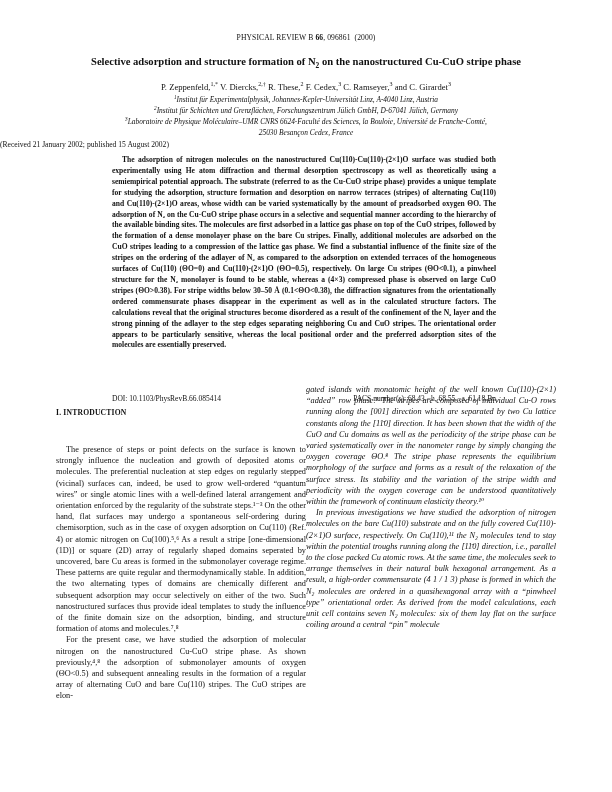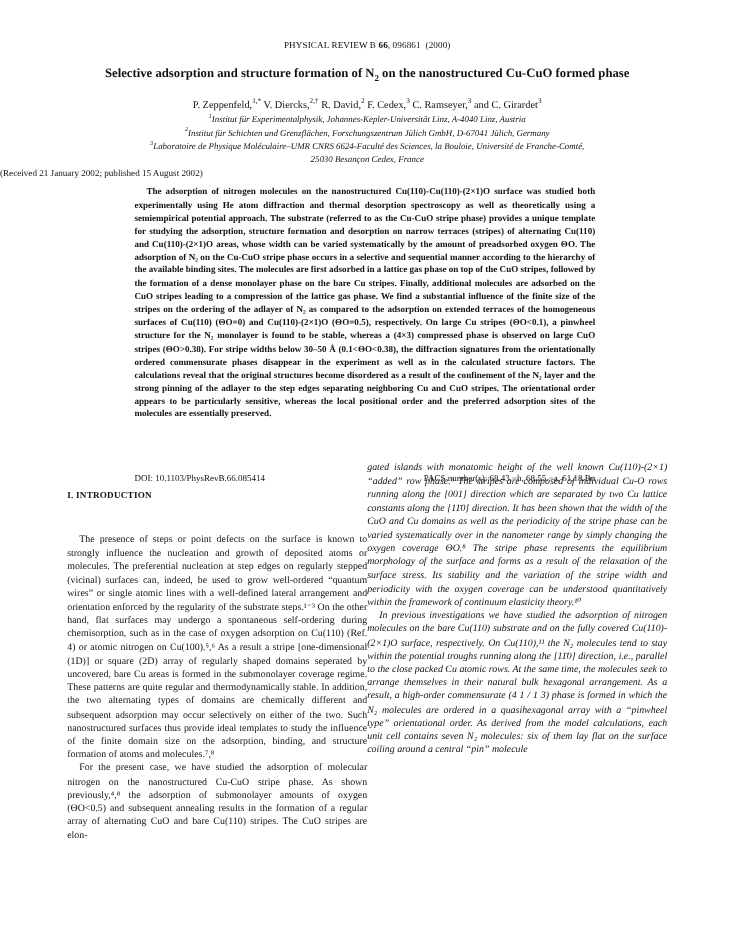--- a/index.html
+++ b/index.html
@@ -25,27 +25,27 @@
 <body>
 
 <div class="abs header">
   <span>PHYSICAL REVIEW B</span>
   <b>66</b>,
   <span>096861</span>&nbsp;
   <span>(2000)</span>
 </div>
 
 <div class="abs title">
-  <span>Selective adsorption and structure formation of N</span><sub>2</sub><span> on the nanostructured Cu-CuO formed phase</span>
+  <span>Selective adsorption and structure formation of N</span><sub>2</sub><span> on the nanostructured Cu-CuO stripe phase</span>
 </div>
 
 <div class="abs authors">
   <span><span>P. Zeppenfeld,</span><sup>1,*</sup></span>
   <span><span>V. Diercks,</span><sup>2,†</sup></span>
-  <span><span>R. David,</span><sup>2</sup></span>
+  <span><span>R. These,</span><sup>2</sup></span>
   <span><span>F. Cedex,</span><sup>3</sup></span>
   <span><span>C. Ramseyer,</span><sup>3</sup></span>
   <span><span>and C. Girardet</span><sup>3</sup></span>
 </div>
 
 <div class="abs affil" style="top:94px"><sup>1</sup><span>Institut für Experimentalphysik, Johannes-Kepler-Universität Linz, A-4040 Linz, Austria</span></div>
 <div class="abs affil" style="top:105px"><sup>2</sup><span>Institut für Schichten und Grenzflächen, Forschungszentrum Jülich GmbH, D-67041 Jülich, Germany</span></div>
 <div class="abs affil" style="top:116px"><sup>3</sup><span>Laboratoire de Physique Moléculaire–UMR CNRS 6624-Faculté des Sciences, la Bouloie, Université de Franche-Comté,</span></div>
 <div class="abs affil" style="top:127px"><span>25030 Besançon Cedex, France</span></div>
 

